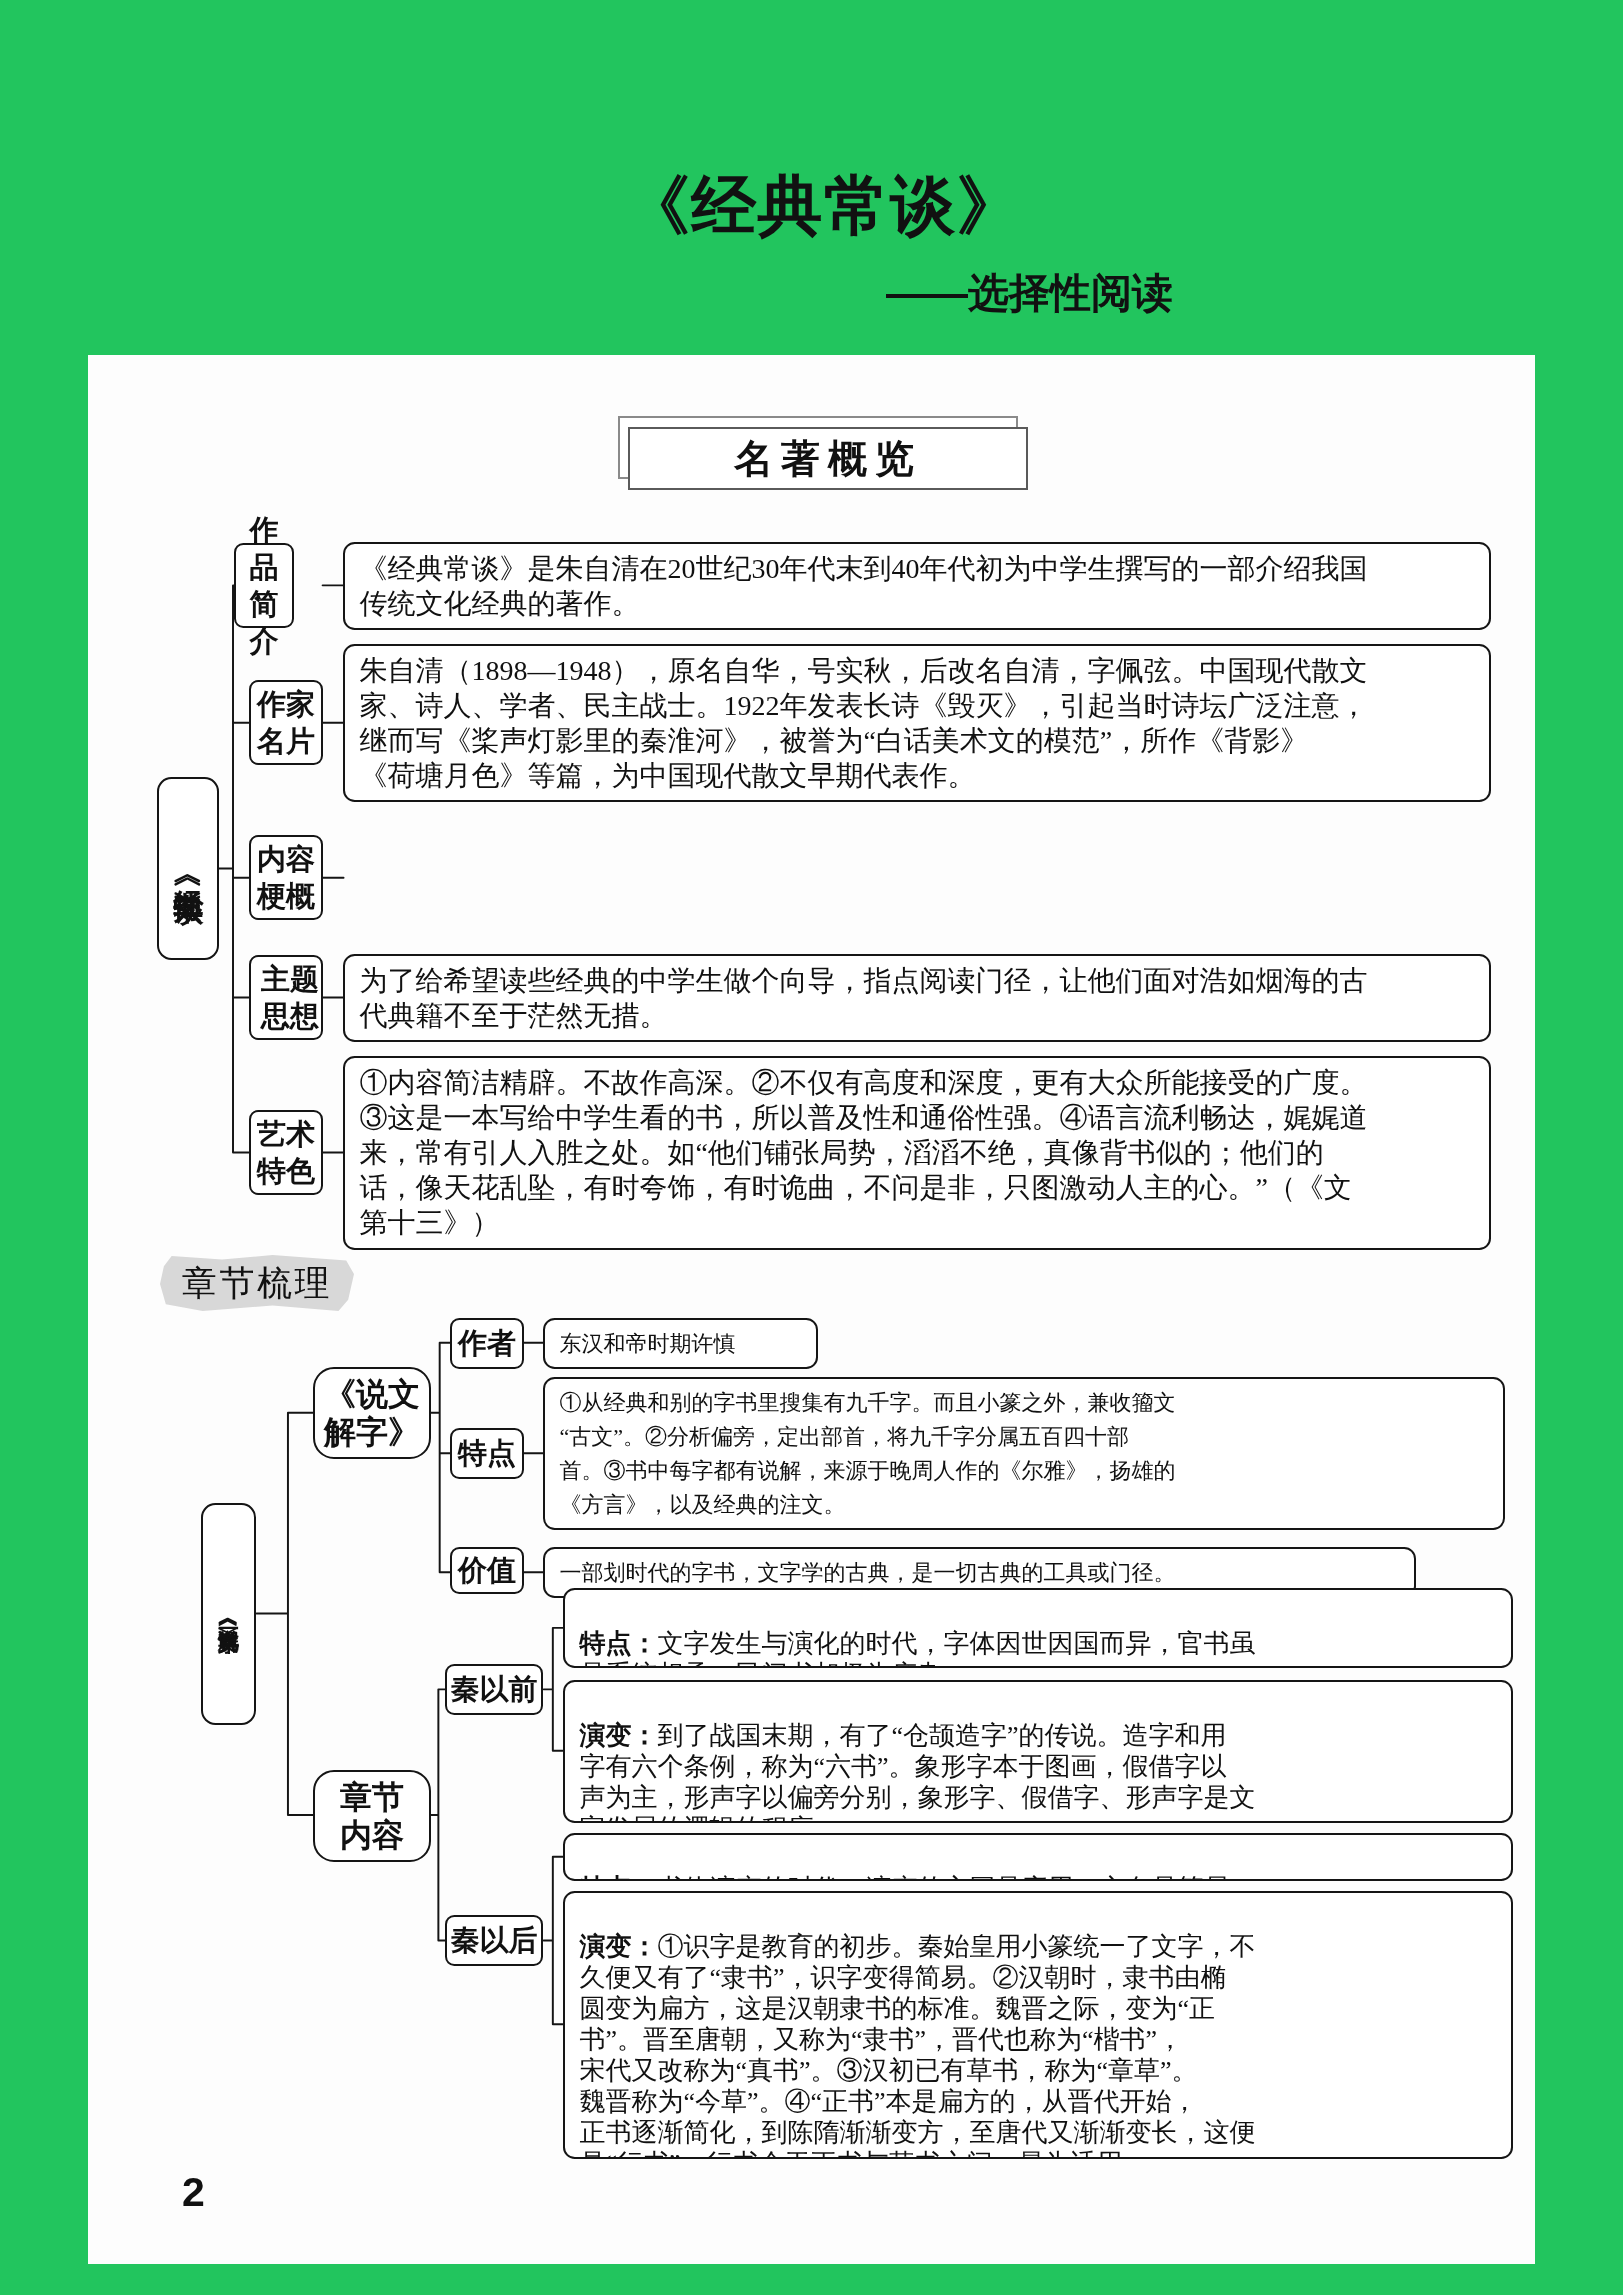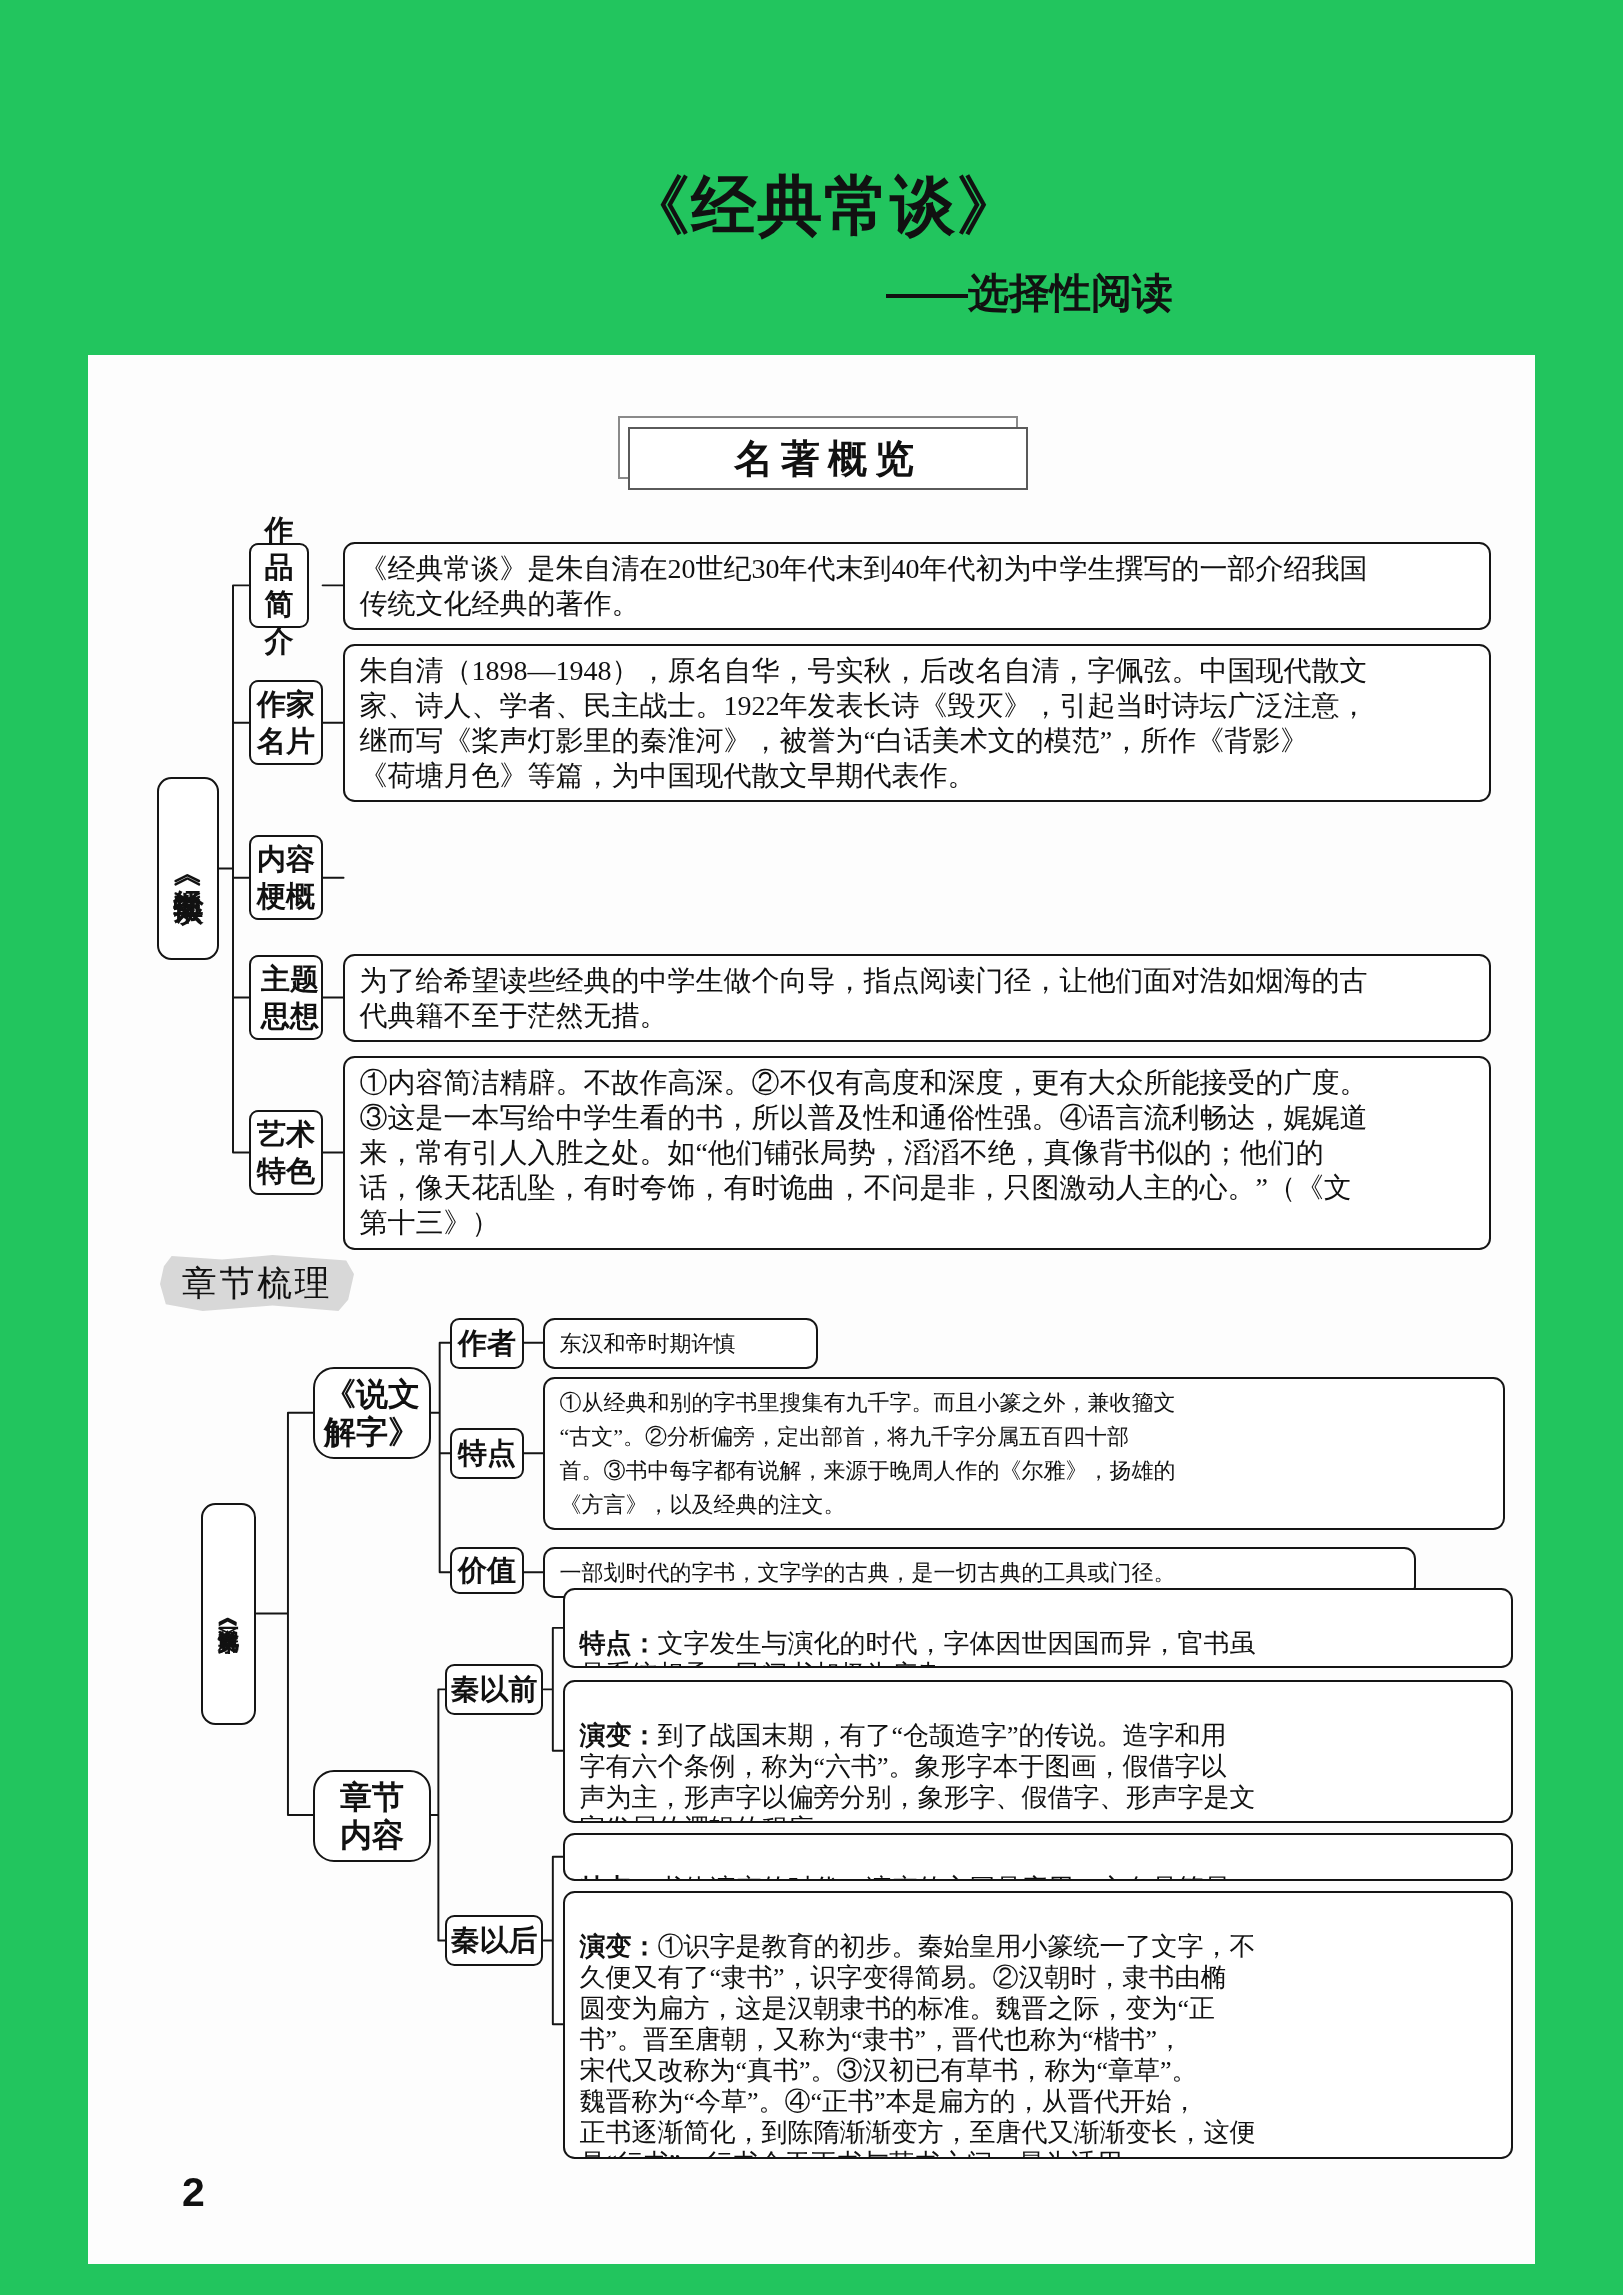--- a/index.html
+++ b/index.html
@@ -66,21 +66,21 @@
       M670 2583 H681 M670 2967 H681
       M831 2583 H845 M845 2489 V2677 M845 2489 H860 M845 2677 H860
       M831 2967 H845 M845 2839 V3095 M845 2839 H860 M845 3095 H860"></path>
   </svg>
 
   <div class="ov-back"></div>
   <div class="ov-front">名著概览</div>
 
   <div class="box vroot r1" style="left:157px;top:777px;width:62px;height:183px;">《经典常谈》</div>
 
-  <div class="box label" style="left:249px;top:543px;width:60px;height:85px;">作品
+  <div class="box label" style="left:234px;top:543px;width:60px;height:85px;">作品
 简介</div>
   <div class="box content t1" style="left:343px;top:542px;width:1148px;height:88px;">《经典常谈》是朱自清在20世纪30年代末到40年代初为中学生撰写的一部介绍我国
 传统文化经典的著作。</div>
 
   <div class="box label" style="left:249px;top:680px;width:74px;height:85px;">作家
 名片</div>
   <div class="box content t1" style="left:343px;top:644px;width:1148px;height:158px;">朱自清（1898—1948），原名自华，号实秋，后改名自清，字佩弦。中国现代散文
 家、诗人、学者、民主战士。1922年发表长诗《毁灭》，引起当时诗坛广泛注意，
 继而写《桨声灯影里的秦淮河》，被誉为“白话美术文的模范”，所作《背影》
 《荷塘月色》等篇，为中国现代散文早期代表作。</div>

